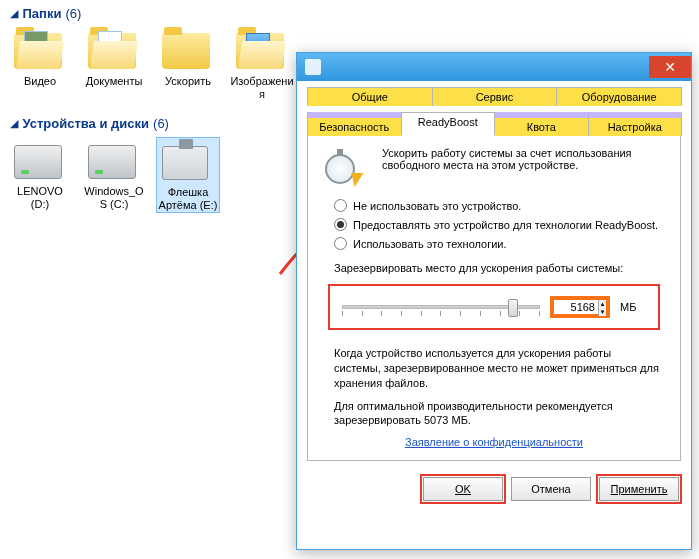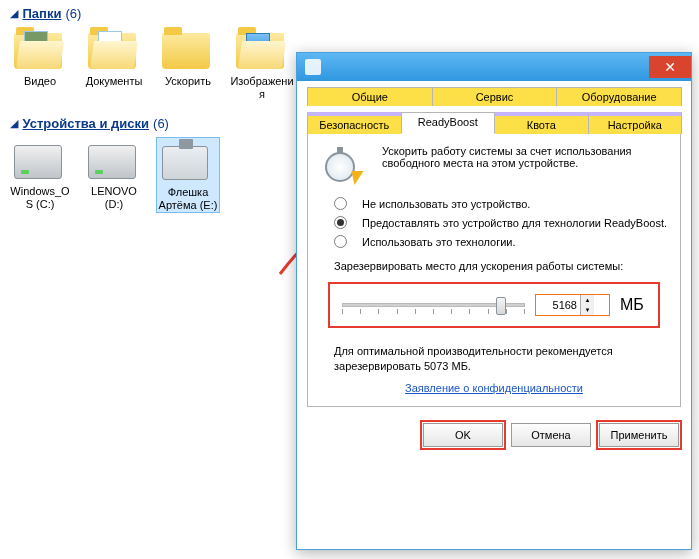--- a/index.html
+++ b/index.html
@@ -2,21 +2,21 @@
 <html><head>
 <meta charset="utf-8">
 <style>
 * { box-sizing: border-box; margin: 0; padding: 0; font-family: "Segoe UI", Tahoma, sans-serif; }
 body { background: #fff; width: 699px; height: 559px; overflow: hidden; font-size: 12px; }
 
 
 .explorer { position: absolute; top: 0; left: 0; width: 699px; height: 559px; }
 .group-header { display: flex; align-items: center; color: #0a3a8a; font-size: 13px; padding: 6px 10px 2px; }
 .group-header .arrow { font-size: 11px; margin-right: 4px; }
-.group-header .name { font-weight: bold; text-decoration: underline; }
+.group-header .name { font-weight: bold; }
 .group-header .count { margin-left: 4px; }
 
 .icons-row { display: flex; padding: 4px 8px 10px; gap: 10px; }
 .icon-cell { width: 64px; display: flex; flex-direction: column; align-items: center; text-align: center; font-size: 11px; color: #000; }
 .icon-cell.selected { background: #cde8ff; border: 1px solid #7abdf3; }
 .icon-cell .ficon { width: 52px; height: 44px; margin-bottom: 4px; position: relative; }
 .icon-cell .lbl { line-height: 1.15; word-break: break-word; }
 
 
 .folder { width: 48px; height: 36px; background: linear-gradient(#fdeaa0, #f3c946); border-radius: 2px 2px 4px 4px; position: relative; margin-top: 6px; }
@@ -37,55 +37,55 @@
 
 .dialog { position: absolute; top: 52px; left: 296px; width: 396px; height: 498px; border: 1px solid #4aa0dd; background: #fff; box-shadow: 0 3px 14px rgba(0,0,0,0.3); }
 .titlebar { height: 28px; background: linear-gradient(#5eb7f3,#2f97e0); color: #fff; display: flex; align-items: center; padding: 0 8px; font-size: 12px; position: relative; }
 .titlebar .sysicon { width: 16px; height: 16px; margin-right: 8px; background: #fff; opacity: 0.85; border-radius: 2px; }
 .titlebar .title { flex: 1; text-align: center; }
 .titlebar .close { width: 42px; height: 22px; background: #d9442e; color: #fff; display: flex; align-items: center; justify-content: center; font-size: 14px; position:absolute; right:0; top:3px; }
 
 .tabrow { display: flex; margin: 6px 10px 0; font-size: 11px; }
 .tabrow .tab { flex: 1; text-align: center; border: 1px solid #b5b5b5; border-bottom: none; padding: 3px 2px; background: #fde047; margin-right: -1px; color: #000; }
 .tabrow .tab.active { background: #fff; border-bottom: 1px solid #fff; position: relative; z-index: 2; }
-.tabstrip2 .tab:not(.active) { border-top:4px solid #c4b5fd; }
+.tabstrip2 .tab:not(.active) { border-top:6px solid #c4b5fd; }
 .tabs-wrap { border: 1px solid #b5b5b5; margin: 0 10px 8px; border-top: none; padding-top: 3px; position: relative; }
 .tabpane { padding: 8px 12px 6px; font-size: 11px; color: #000; }
 
 .intro { display: flex; gap: 22px; margin-bottom: 12px; }
 .stopwatch { width: 40px; height: 40px; position: relative; flex-shrink:0; }
 .stopwatch .face { width: 30px; height: 30px; border-radius: 50%; background: radial-gradient(#fff,#d9e5ee); border: 2px solid #8a949c; position: absolute; left: 5px; top: 7px; }
 .stopwatch .btn { width: 6px; height: 6px; background:#8a949c; position:absolute; top:2px; left:17px; }
 .stopwatch .bolt { position:absolute; right:-2px; bottom:0; width:0; height:0; border-left:6px solid transparent; border-right:6px solid transparent; border-top:14px solid #f3b21a; transform: skewX(-12deg); }
 
 .radios { margin-left: 14px; margin-bottom: 12px; }
-.radio-row { display: flex; align-items: center; margin: 6px 0; gap: 15px; }
+.radio-row { display: flex; align-items: center; margin: 6px 0; gap: 6px; }
 .radio { width: 13px; height: 13px; border: 1px solid #7a7a7a; border-radius: 50%; display: inline-flex; align-items: center; justify-content: center; flex-shrink:0; }
 .radio.checked::after { content:""; width:7px; height:7px; background:#333; border-radius:50%; }
 
 .reserve-label { margin: 12px 0 10px 14px; }
 .slider-box { border: 2px solid #e63a2f; padding: 10px 12px; margin: 0 8px 16px; display: flex; align-items: center; gap: 10px; }
 .slider-track { flex: 1; height: 20px; position: relative; }
 .slider-track .rail { position:absolute; top:8px; left:0; right:0; height:4px; background:#d0d0d0; border:1px solid #bbb; }
 .slider-track .ticks { position:absolute; bottom:0; left:0; right:0; height:6px; display:flex; justify-content:space-between; }
 .slider-track .ticks span { width:1px; height:5px; background:#999; }
 .slider-thumb { position:absolute; top:2px; width:10px; height:18px; background: linear-gradient(#f6f6f6,#d6d6d6); border:1px solid #8a949c; border-radius:2px; }
-.numbox { width: 75px; height: 22px; border: 1px solid #f97316; display: flex; align-items: stretch; background:#fff; }
+.numbox { width: 60px; height: 22px; border: 4px solid #f97316; display: flex; align-items: stretch; background:#fff; }
 .numbox input { border:none; width: 44px; text-align:right; padding-right:3px; font-size:11px; outline:none; }
 .numbox .spin { width:14px; display:flex; flex-direction:column; }
 .numbox .spin div { flex:1; border-left:1px solid #aaa; font-size:7px; display:flex; align-items:center; justify-content:center; background:#f0f0f0; }
-.unit { font-size: 16px; width: 26px; }
+.unit { font-size: 11px; width: 26px; }
 
 .note { margin: 0 8px 8px 14px; color: #000; line-height: 1.35; }
 .privacy { text-align: center; margin: 8px 12px 6px; }
 .privacy a { color: #1c55c9; text-decoration: underline; font-size: 11px; }
 
 .buttons { display:flex; justify-content:flex-end; gap: 8px; padding: 8px 12px 10px; }
 .buttons button { min-width: 80px; height: 24px; font-size: 11px; background: linear-gradient(#fdfdfd,#e6e6e6); border:1px solid #9a9a9a; }
-.buttons button.hl { outline: 2px solid #e63a2f; outline-offset: 1px; }
+.buttons button.hl { outline: 2px solid #e63a2f; outline-offset: 1px; text-decoration: underline; }
 
 .arrow-annot { position:absolute; top: 220px; left: 276px; width: 80px; height: 60px; pointer-events:none; }
 .arrow-annot svg { overflow: visible; }
 </style>
 </head>
 <body>
 
 <div class="explorer">
 
   <div class="group-header">
@@ -129,27 +129,27 @@
   <div class="group-header">
     <span class="arrow">◢</span>
     <span class="name">Устройства и диски</span>
     <span class="count">(6)</span>
   </div>
   <div class="icons-row">
     <div class="icon-cell">
       <div class="ficon">
           <div class="drive"></div>
         </div>
+      <div class="lbl">LENOVO (D:)</div>
+    </div>
+    <div class="icon-cell">
+      <div class="ficon">
+          <div class="drive"></div>
+        </div>
       <div class="lbl">Windows_OS (C:)</div>
-    </div>
-    <div class="icon-cell">
-      <div class="ficon">
-          <div class="drive"></div>
-        </div>
-      <div class="lbl">LENOVO (D:)</div>
     </div>
     <div class="icon-cell selected">
       <div class="ficon">
           <div class="usb"></div>
         </div>
       <div class="lbl">Флешка Артёма (E:)</div>
     </div>
   </div>
 </div>
 
@@ -232,20 +232,21 @@
         <div class="numbox">
           <input value="5168" style="">
           <div class="spin">
             <div>▴</div>
             <div>▾</div>
           </div>
         </div>
         <div class="unit">МБ</div>
       </div>
 
+      <div class="note">Когда устройство используется для ускорения работы системы, зарезервированное место не может применяться для хранения файлов.</div>
       <div class="note">Для оптимальной производительности рекомендуется зарезервировать 5073 МБ.</div>
 
       <div class="privacy">
         <a href="#">Заявление о конфиденциальности</a>
       </div>
     </div>
   </div>
 
   <div class="buttons">
     <button class="hl">OK</button>

